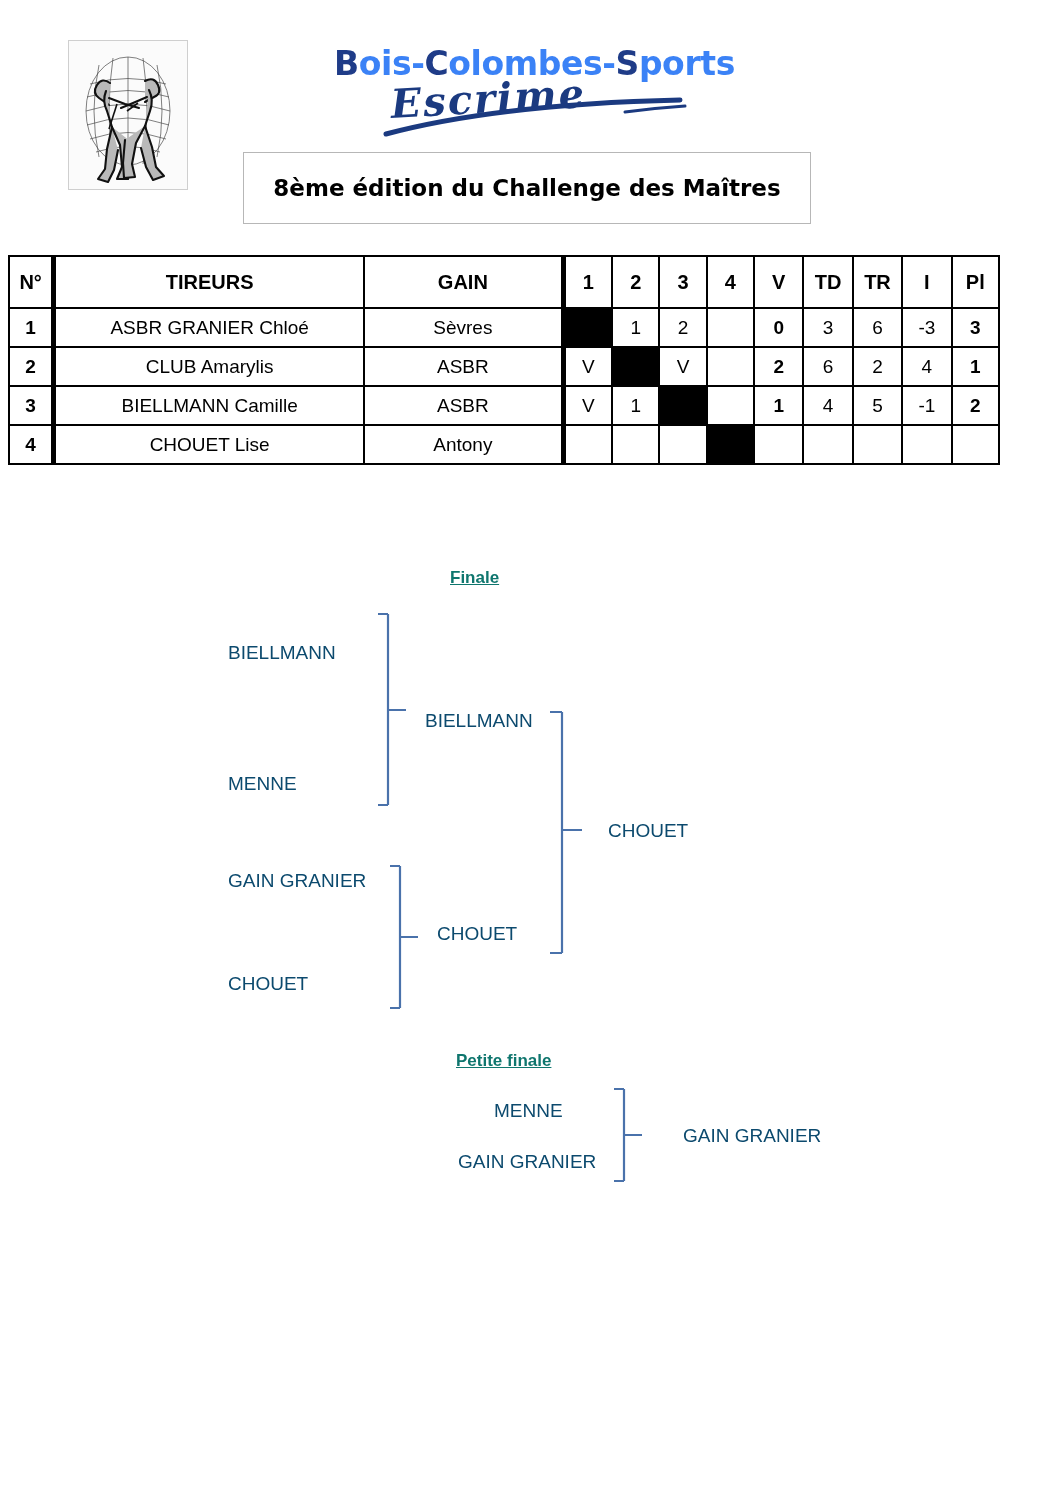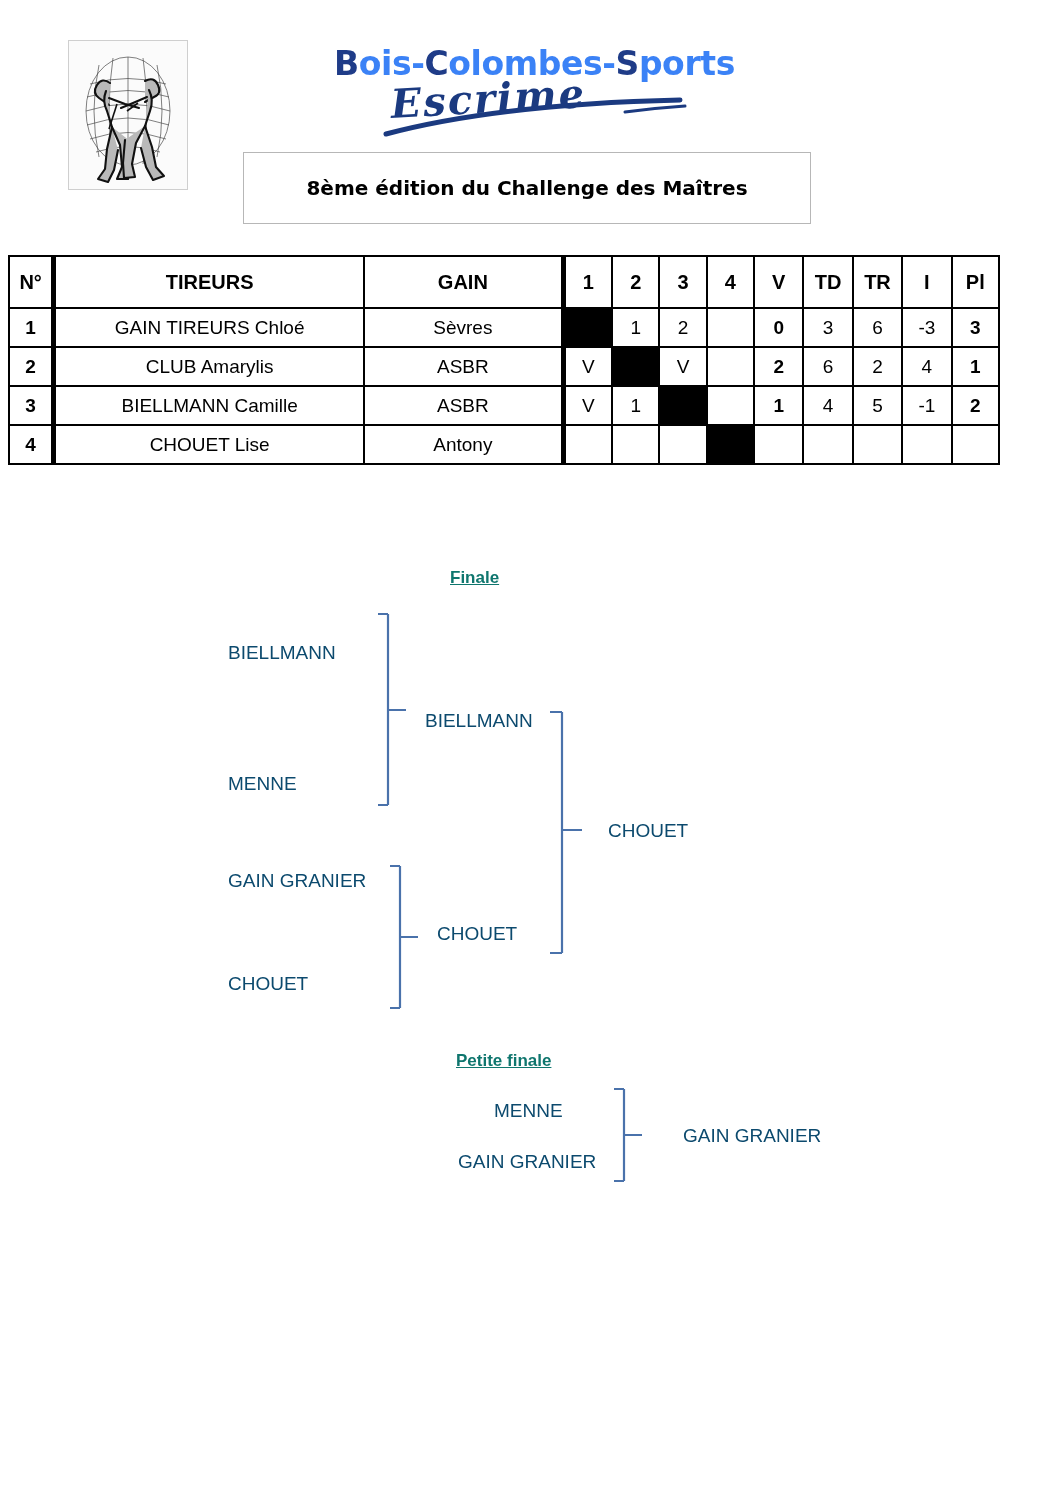--- a/index.html
+++ b/index.html
@@ -37,21 +37,21 @@
   }
   #brand-script svg{position:absolute;left:0;top:0;width:310px;height:62px;}
 
   #event-title-box{
     position:absolute;left:243px;top:152px;width:566px;height:70px;
     border:1px solid #b7b7b7;background:#fff;
     display:flex;flex-direction:column;align-items:center;justify-content:center;
   }
   #event-title-box .tline{
     font-family:"DejaVu Sans",sans-serif;
-    font-size:20px;font-weight:bold;color:#000;line-height:30px;white-space:nowrap;
+    font-size:23px;font-weight:bold;color:#000;line-height:30px;white-space:nowrap;
   }
 
   
   #poule-table{
     position:absolute;left:8px;top:255px;width:992px;
     border-collapse:collapse;table-layout:fixed;
   }
   #poule-table td,#poule-table th{
     border:2px solid #000;text-align:center;vertical-align:middle;
     font-family:"Liberation Sans",sans-serif;color:#000;padding:0;
@@ -159,21 +159,21 @@
       <th class="c-v">V</th>
       <th class="c-td">TD</th>
       <th class="c-tr">TR</th>
       <th class="c-i">I</th>
       <th class="c-pl">Pl</th>
     </tr>
   </thead>
   <tbody id="poule-body">
       <tr>
         <td class="c-no">1</td>
-        <td class="c-name">GAIN TIREURS Chloé</td>
+        <td class="c-name">ASBR GRANIER Chloé</td>
         <td class="c-club">Sèvres</td>
         <td class="c-op cell-blank"></td>
         <td class="c-op">1</td>
         <td class="c-op">2</td>
         <td class="c-op"></td>
         <td class="c-v">0</td>
         <td class="c-td">3</td>
         <td class="c-tr">6</td>
         <td class="c-i">-3</td>
         <td class="c-pl">3</td>

